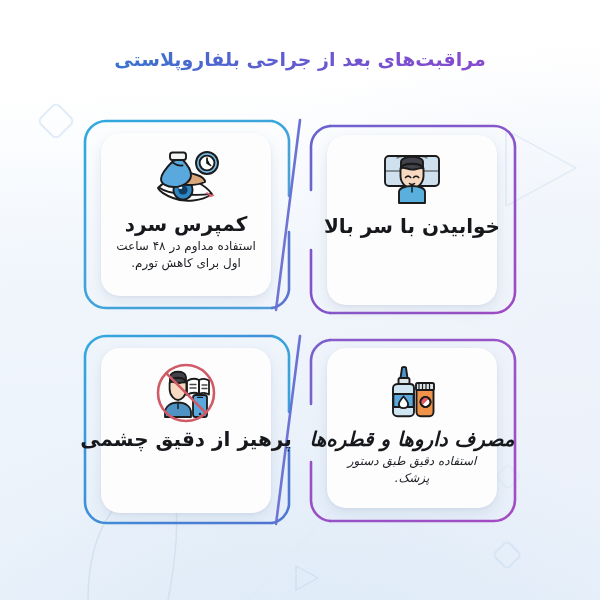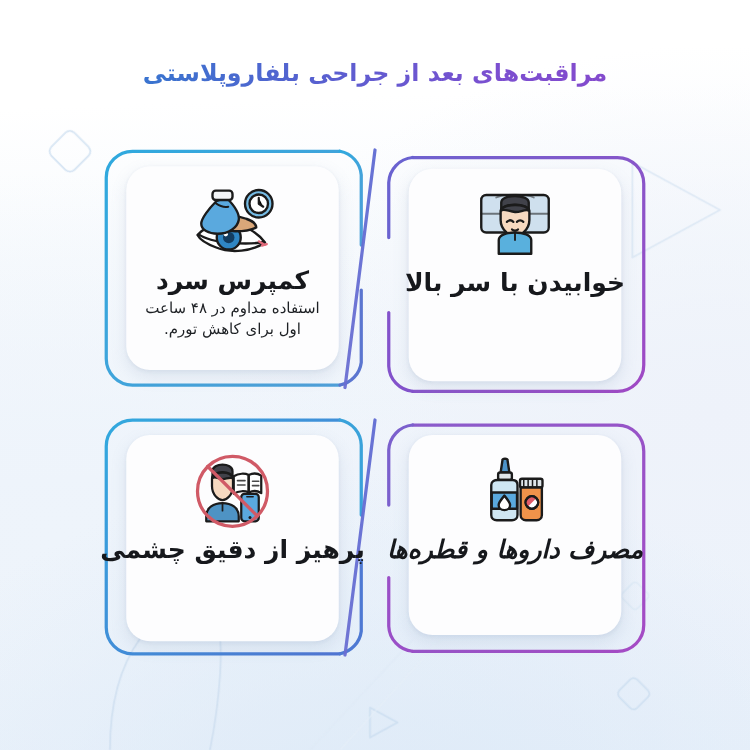--- a/index.html
+++ b/index.html
@@ -219,15 +219,16 @@
           <rect x="36" y="19" width="18" height="7" rx="1.6" fill="#dfe6ea"></rect>
           <path d="M39 19 v7 M42.5 19 v7 M46 19 v7 M49.5 19 v7" stroke-width="1.2"></path>
           <path d="M36.5 26 h17 v22 c0 2.4 -1.8 4.2 -4.2 4.2 H40.7 c-2.4 0 -4.2 -1.8 -4.2 -4.2 Z" fill="#f0934a"></path>
           <path d="M42 34.5 c2 -2 5 -2 7 0 c2 2 2 5 0 7 c-2 2 -5 2 -7 0 c-2 -2 -2 -5 0 -7 Z" fill="#ffffff"></path>
           <path d="M42 34.5 c2 -2 5 -2 7 0 l-7 7 c-2 -2 -2 -5 0 -7 Z" fill="#e05b68" stroke="none"></path>
           <path d="M42 34.5 c2 -2 5 -2 7 0 c2 2 2 5 0 7 c-2 2 -5 2 -7 0 c-2 -2 -2 -5 0 -7 Z" fill="none"></path>
         </g>
       </svg>
     </div>
     <div class="c-title">مصرف داروها و قطره‌ها</div>
+    <div class="c-desc">استفاده دقیق طبق دستور پزشک.</div>
   </div>
 
 </div>
 
 </body></html>

